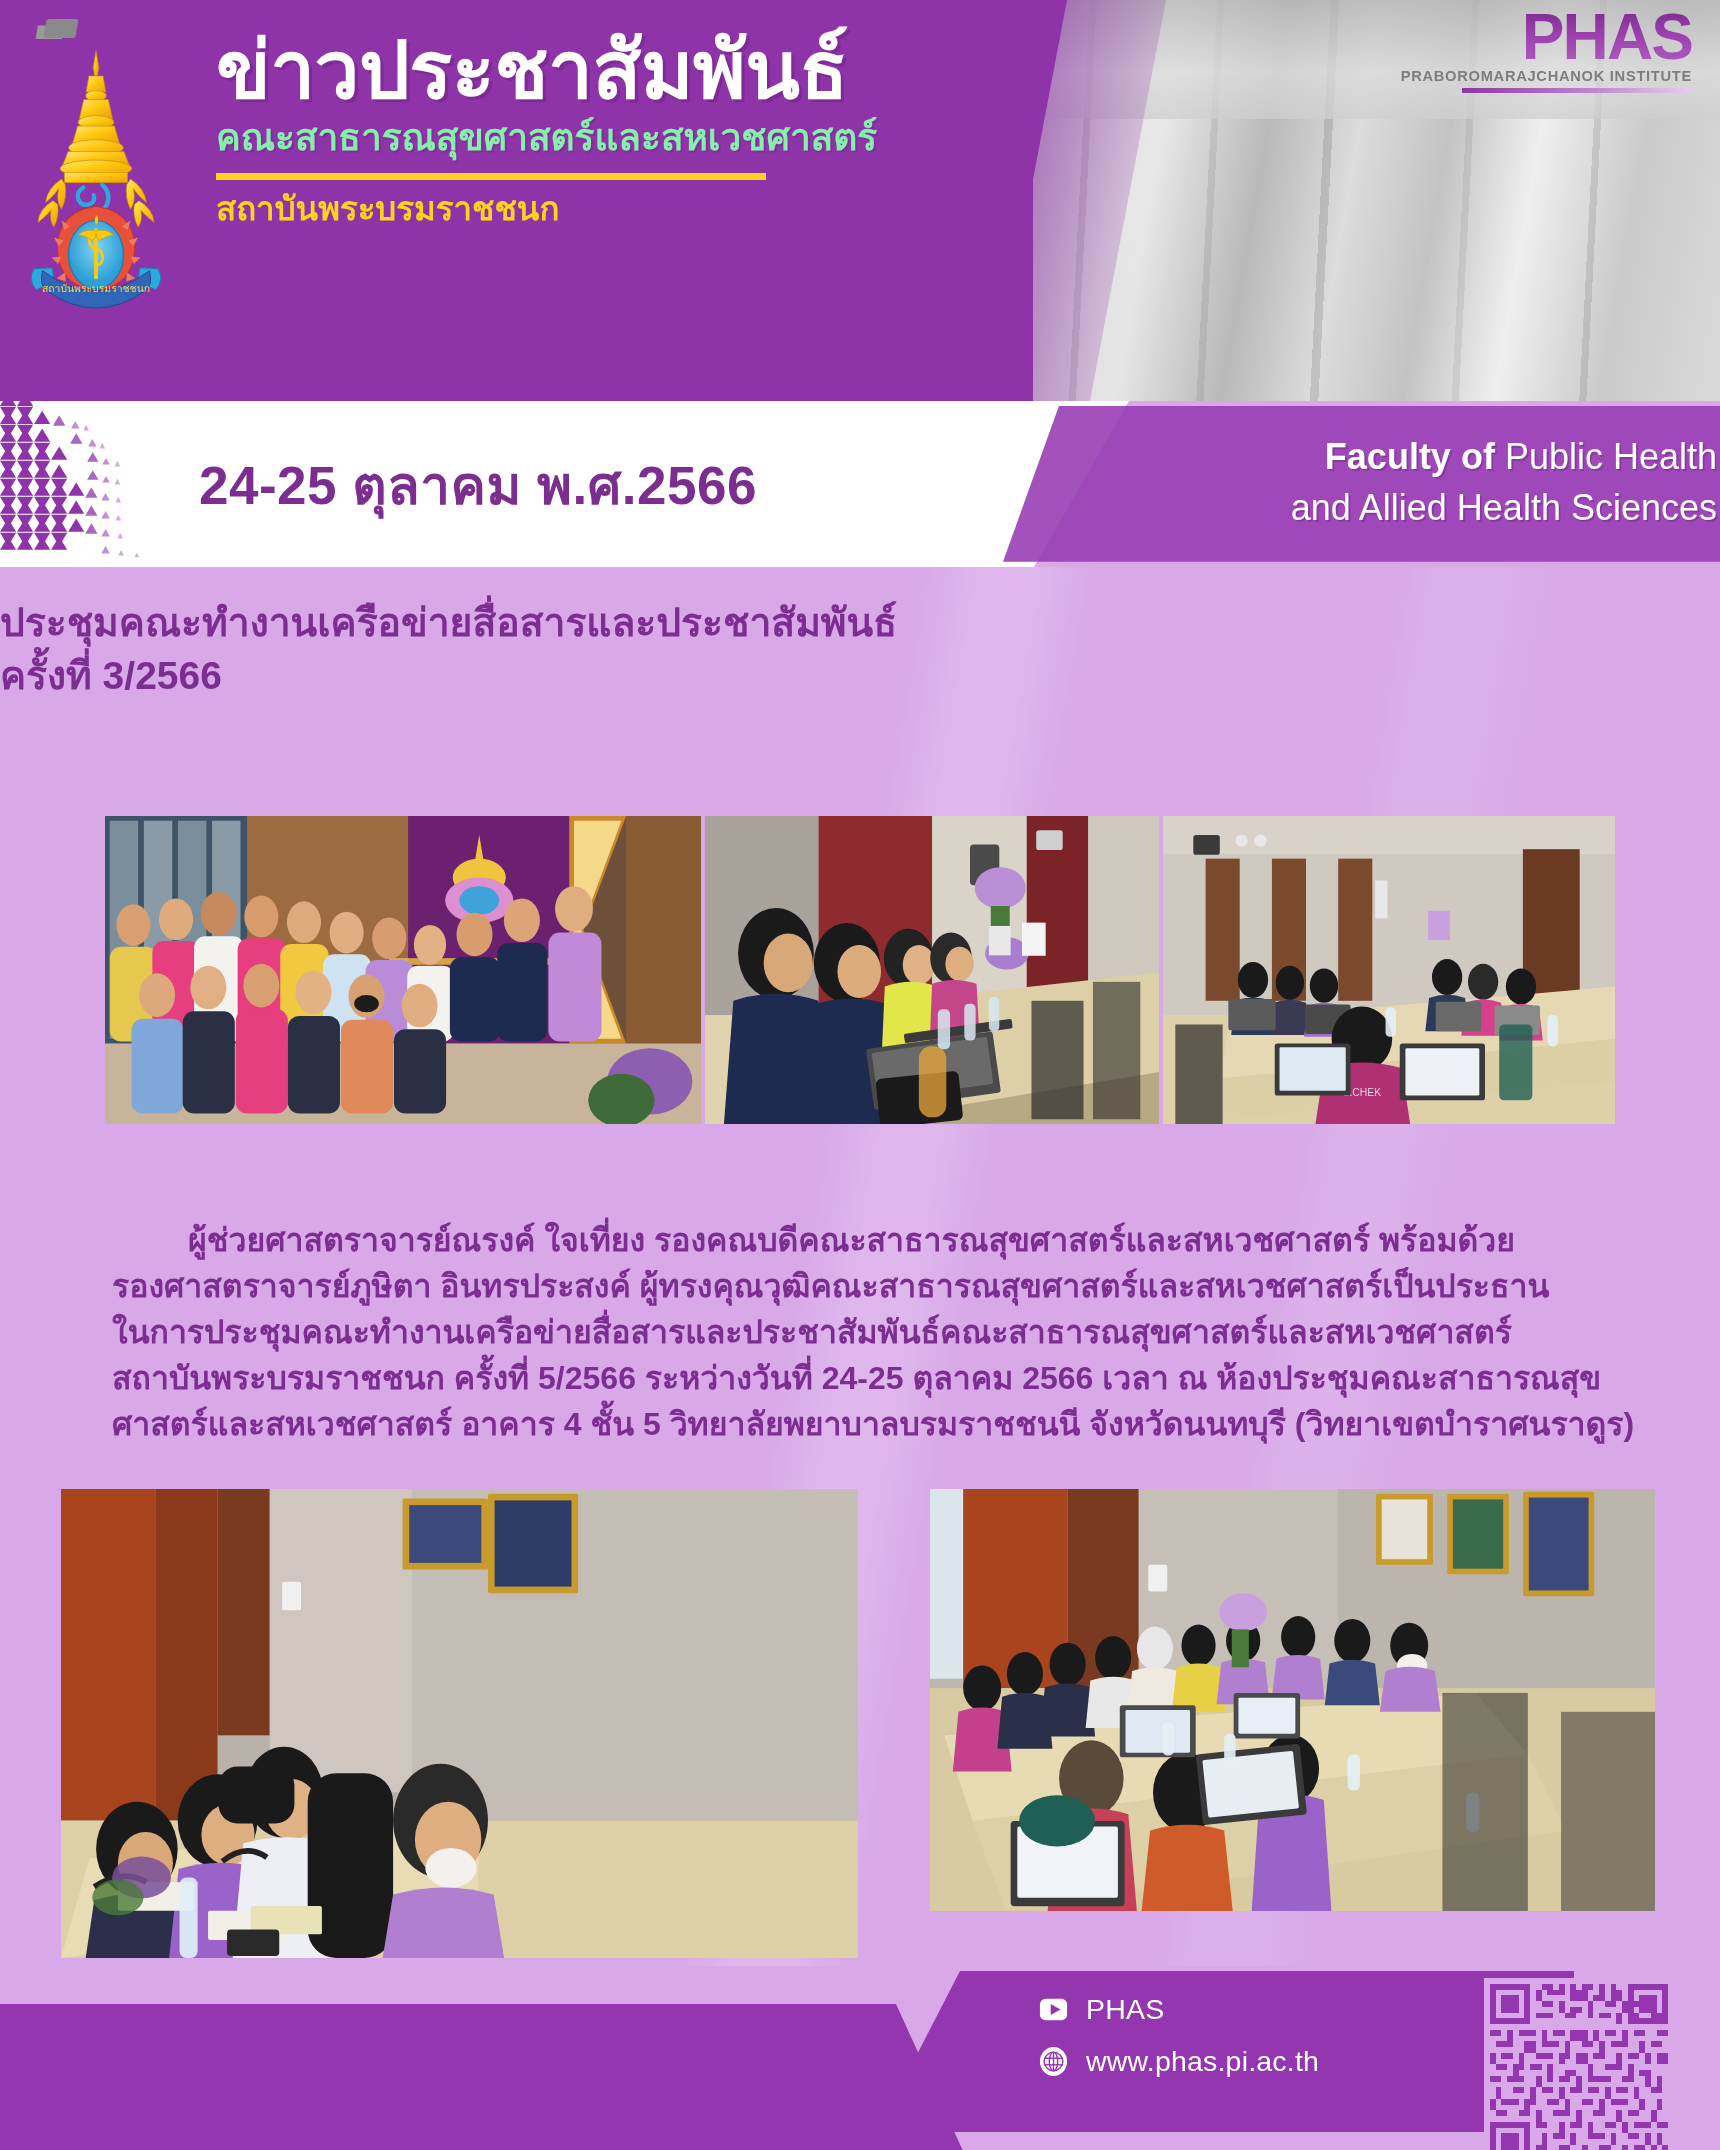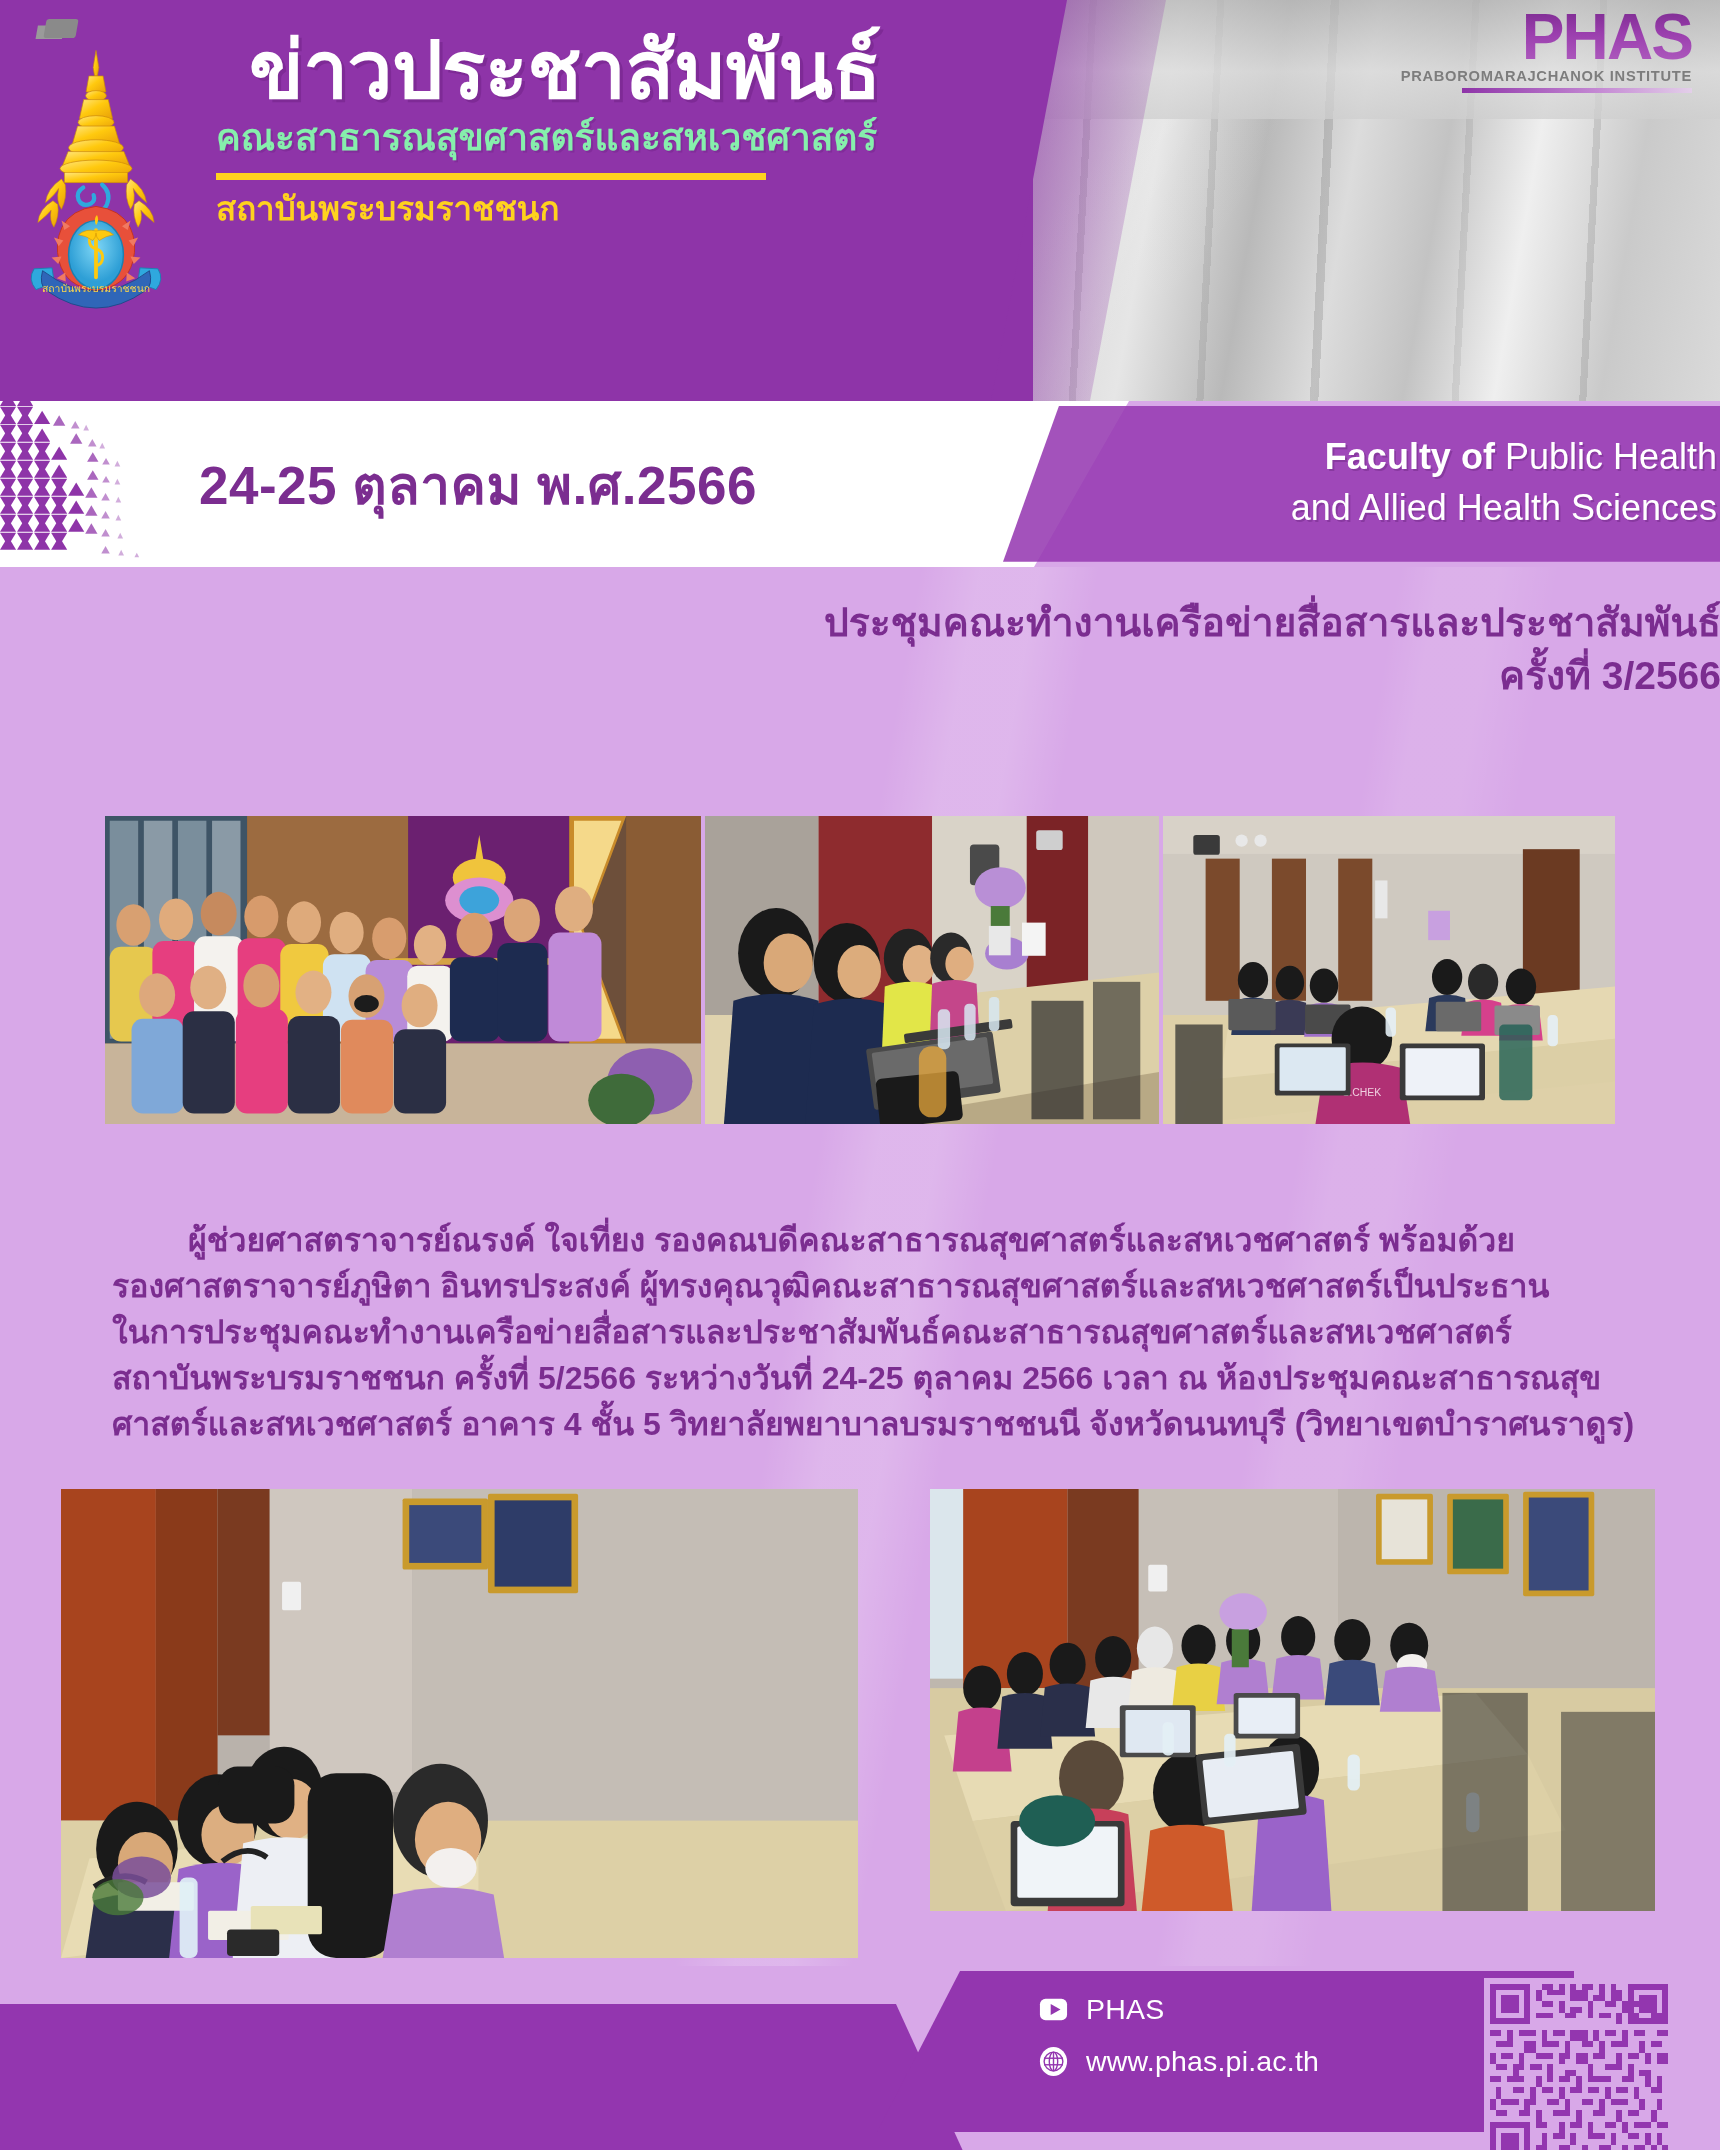--- a/index.html
+++ b/index.html
@@ -57,21 +57,20 @@
     z-index:4;
   }
 
   .header-text { position:absolute; left:216px; top:0; z-index:5; }
   .hdr-title {
     margin-top:27.5px;
     color:#ffffff; font-size:80px; font-weight:bold; line-height:1.08;
     letter-spacing:-0.5px;
     text-shadow:3.3px 3.3px 0 rgba(90,20,110,0.30);
     white-space:nowrap;
-    margin-left:33px;
   }
   .hdr-sub {
     margin-top:2.8px;
     color:#86efac; font-size:37px; font-weight:bold; line-height:1.15;
     text-shadow:1.9px 1.9px 0 rgba(90,20,110,0.25);
     white-space:nowrap;
   }
   .hdr-rule {
     margin-top:14.2px; width:550px; height:6.2px; background:#FFD21E;
   }
@@ -129,21 +128,21 @@
   .fac-reg{ font-weight:normal; }
 
   
   .main { position:absolute; left:0; top:567px; width:1721px; height:1584px; background:#D8A8E8; overflow:hidden; }
   .main-wash{
     position:absolute; inset:0;
     background:
       linear-gradient(100deg, rgba(255,255,255,0) 0 46%, rgba(255,255,255,.17) 49% 52%, rgba(255,255,255,0) 55% 70%, rgba(255,255,255,.10) 72% 75%, rgba(255,255,255,0) 78% 100%);
   }
 
-  .title-block{ position:absolute; left:0; top:29px; width:1721px; text-align:right; z-index:3; }
+  .title-block{ position:absolute; left:0; top:29px; width:1721px; text-align:left; z-index:3; }
   .title-line{ color:#7B2D90; font-size:39px; font-weight:bold; line-height:1.36; white-space:nowrap; }
 
   
   .photostrip{ position:absolute; left:105px; top:249px; width:1510px; height:308px; display:flex; gap:3.8px; z-index:3; }
   .ph{ position:relative; overflow:hidden; background:#5a4a52; }
   .ph1{ width:597px; }
   .ph2{ width:455px; }
   .ph3{ width:453px; }
 
   

